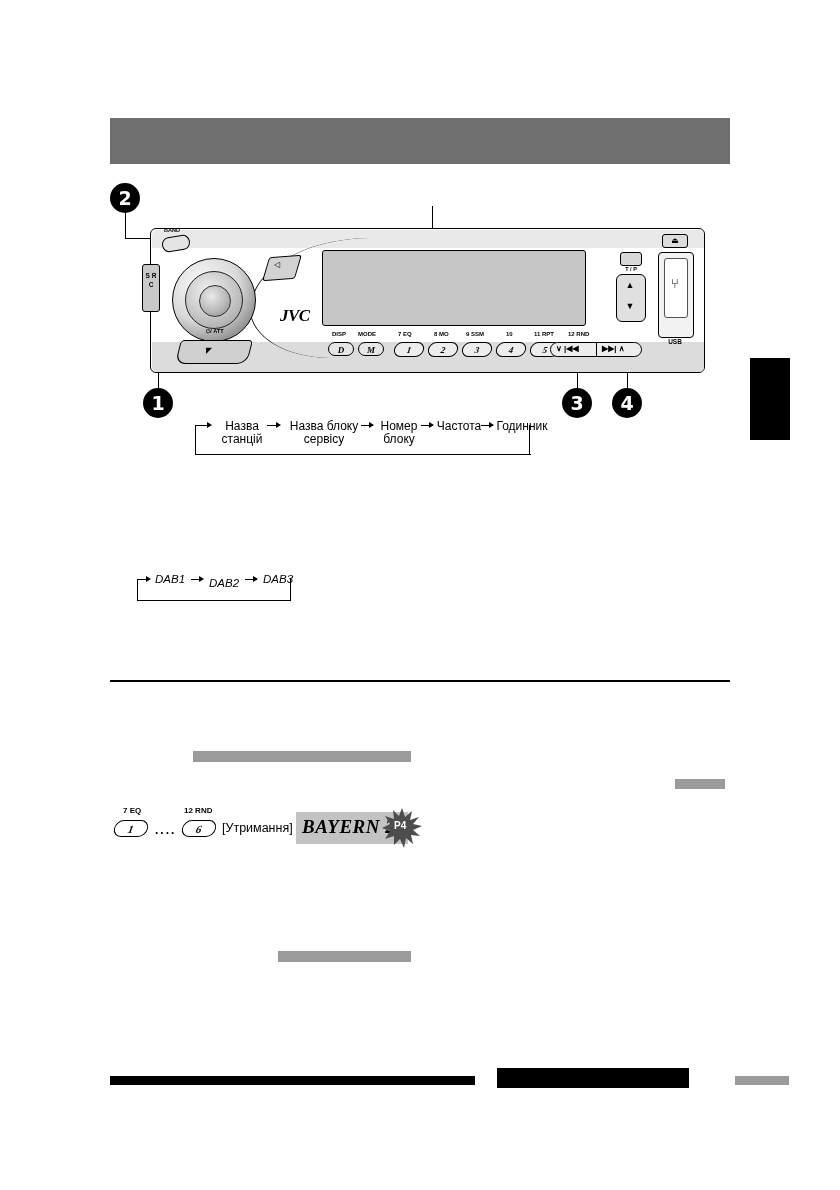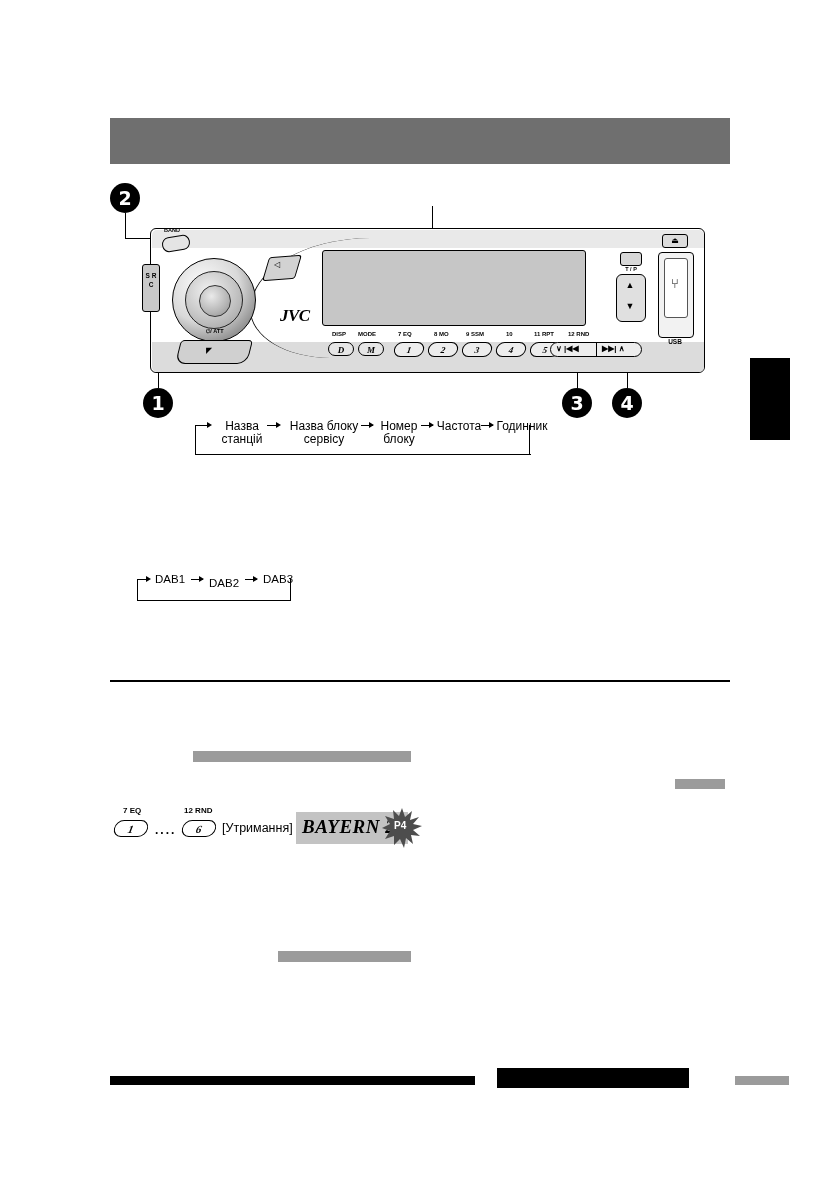--- a/index.html
+++ b/index.html
@@ -394,20 +394,21 @@
     border-bottom: 3.5px solid transparent;
     border-left: 5px solid #000;
   }
 
   
   .flow2 {
     position: absolute;
     left: 133px; top: 570px;
     width: 160px;
     height: 30px;
+    font-style: italic;
   }
   .flow2 .fitem {
     position: absolute;
     font-size: 11.5px;
     white-space: nowrap;
   }
 
   
   .hr {
     position: absolute;

